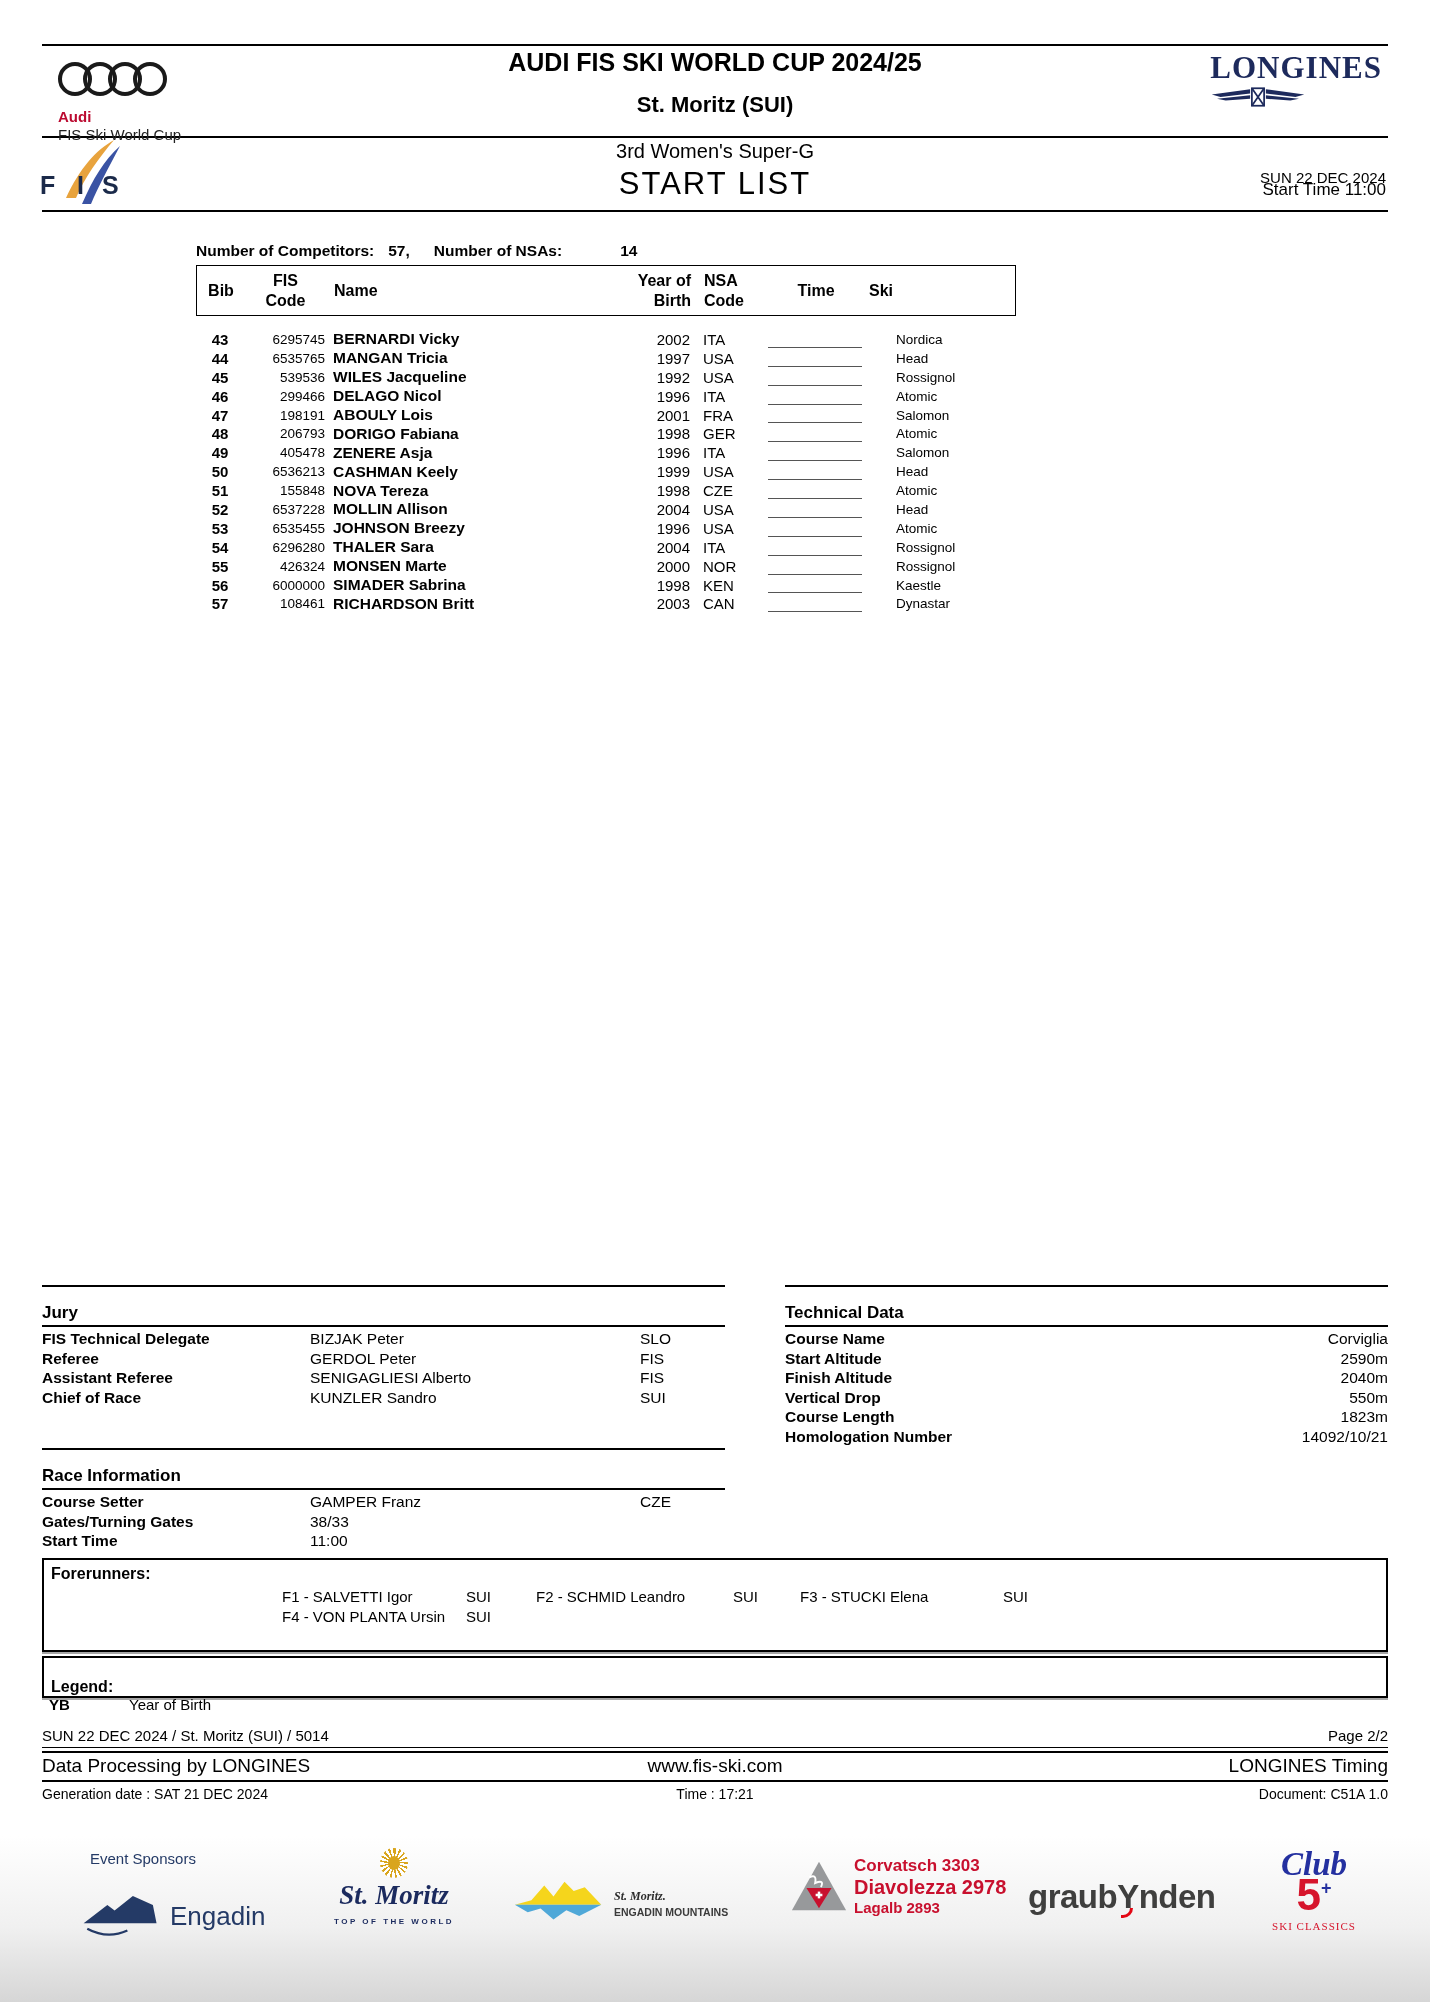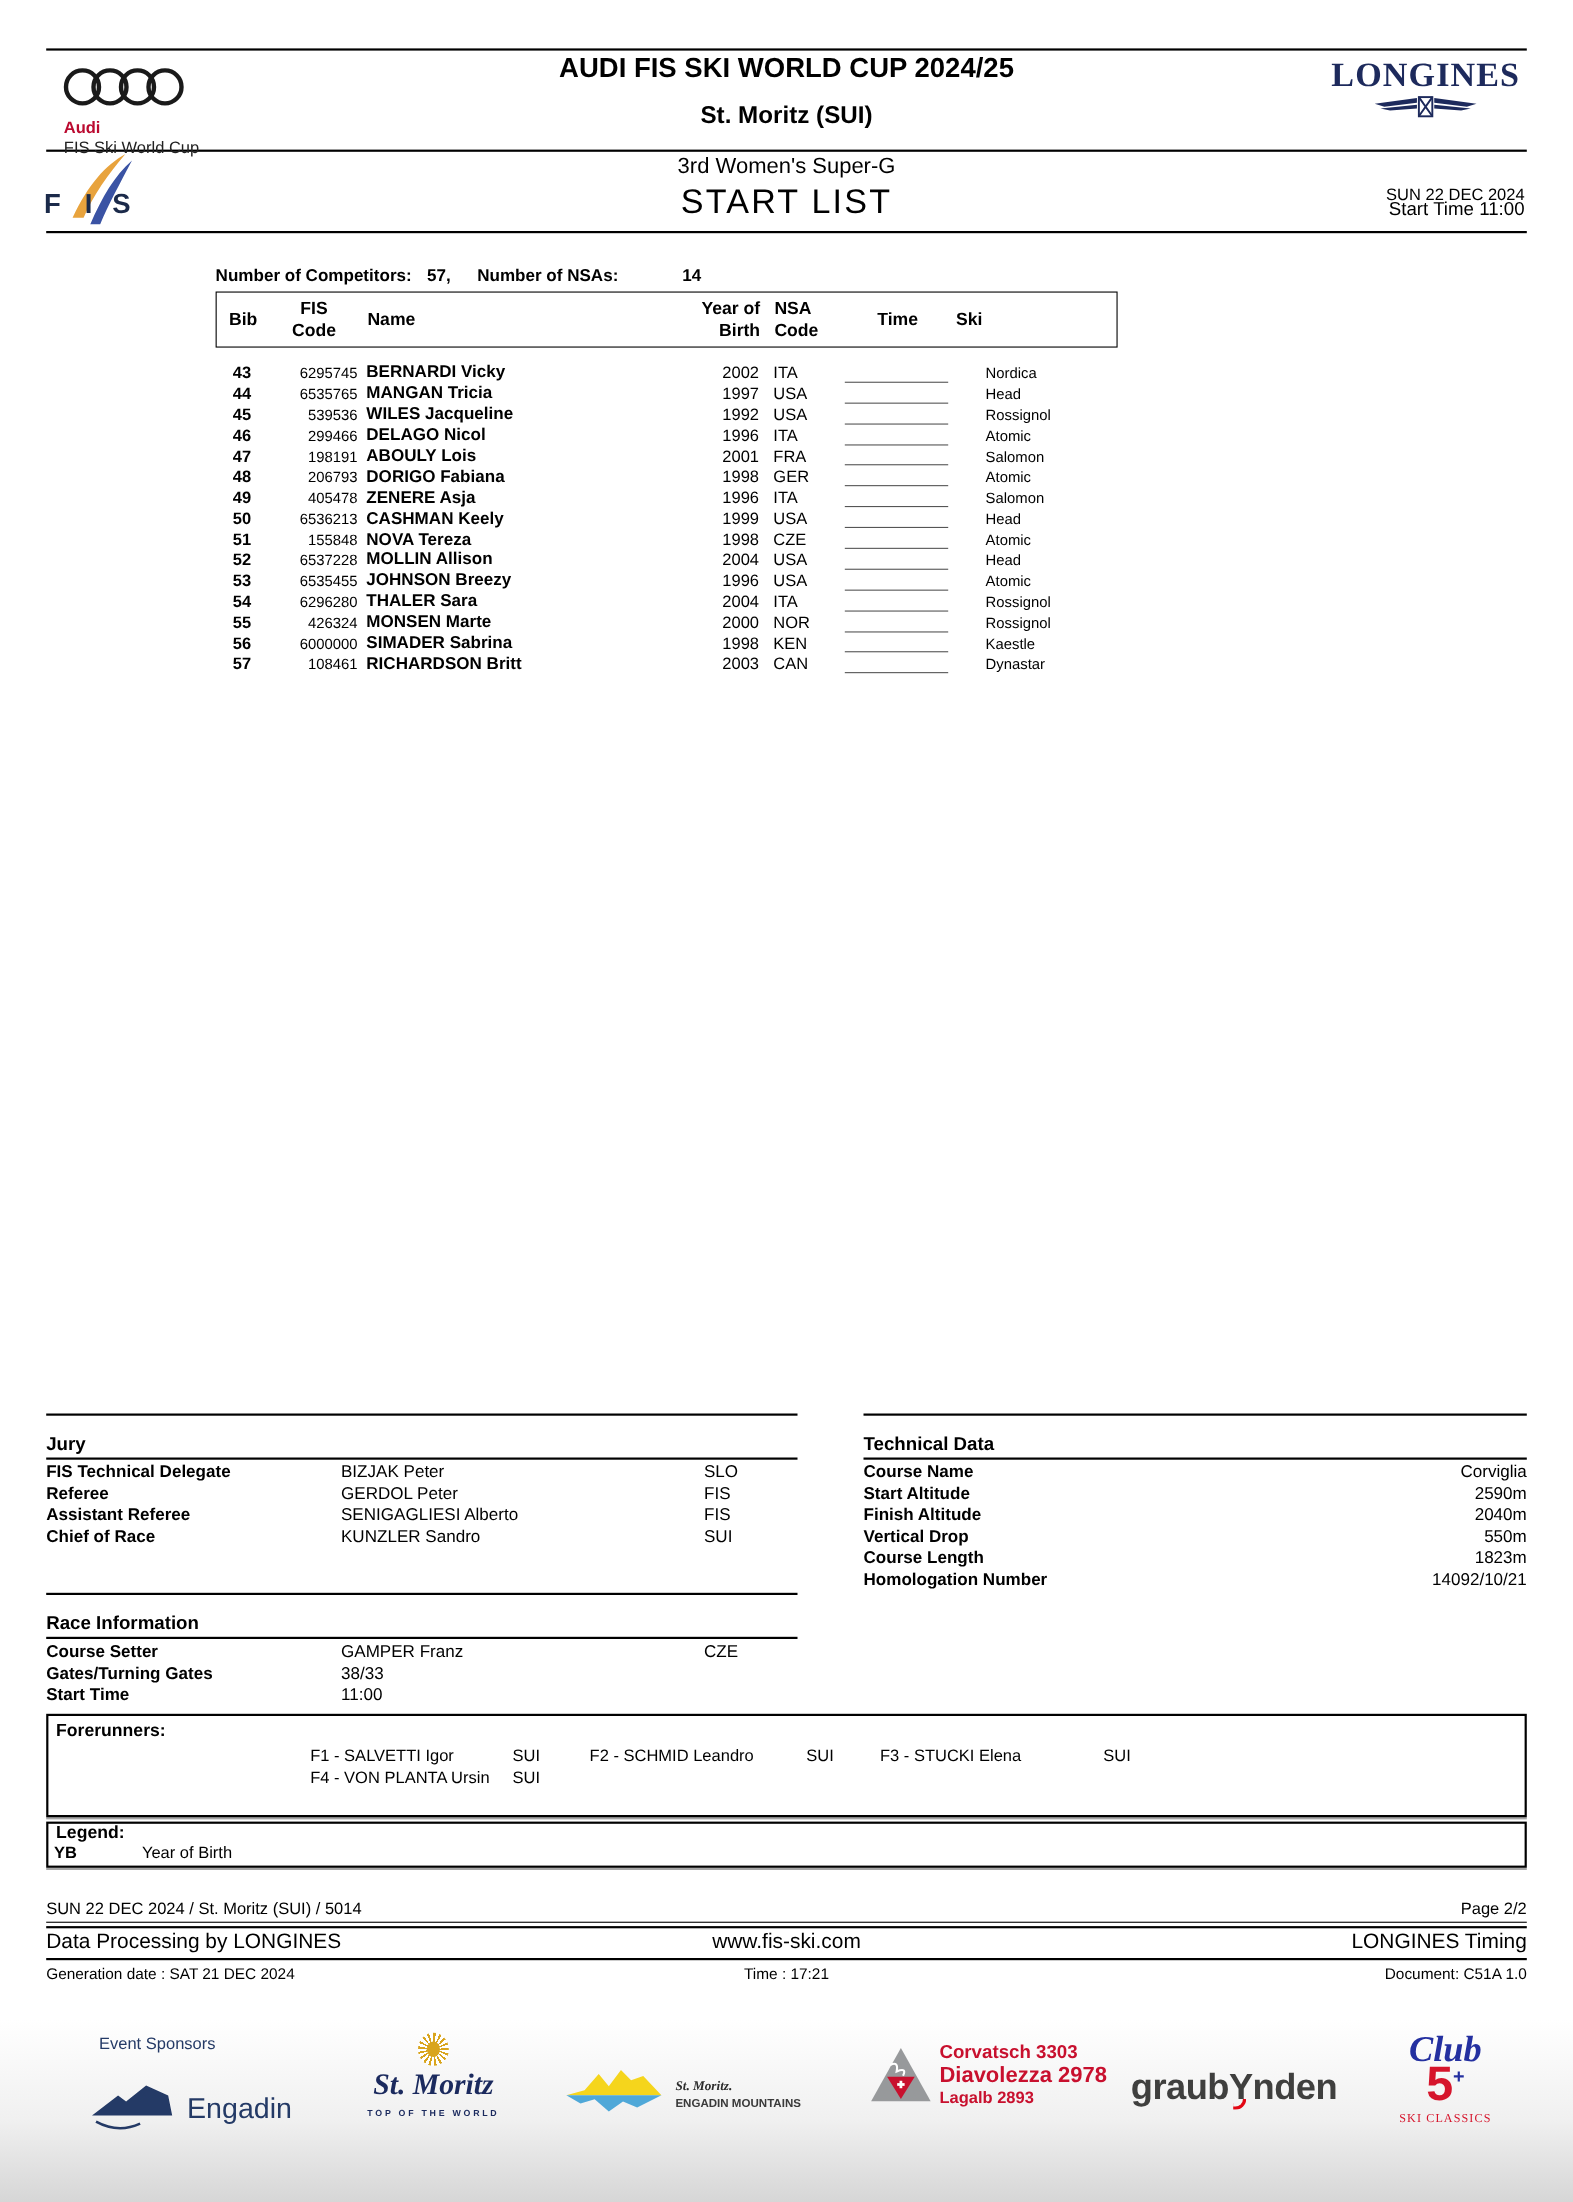--- a/index.html
+++ b/index.html
@@ -10,21 +10,21 @@
   
   .audi-block { position:absolute; left:58px; top:56px; }
   .rings { display:flex; height:46px; align-items:center; }
   .ring { width:34px; height:34px; border:4px solid #1a1a1a; border-radius:50%; margin-right:-9px; }
   .audi-word { color:#bb0a30; font-weight:bold; font-size:15px; margin-top:6px; }
   .audi-sub { font-size:15px; color:#222; margin-top:1px; }
 
   .title-main { position:absolute; left:0; right:0; top:48px; text-align:center; font-size:25px; font-weight:bold; }
   .title-loc  { position:absolute; left:0; right:0; top:92px; text-align:center; font-size:22px; font-weight:bold; }
 
-  .longines { position:absolute; right:48px; top:50px; text-align:center; color:#1d2a5c;margin-left:44px; }
+  .longines { position:absolute; right:48px; top:50px; color:#1d2a5c;margin-left:44px; }
   .longines-word { font-family:"Liberation Serif", serif; font-weight:bold; font-size:31px; letter-spacing:1px; }
 
   .fis-logo { position:absolute; left:40px; top:138px; }
 
   .race-title { position:absolute; left:0; right:0; top:140px; text-align:center; font-size:20px; }
   .date-line  { position:absolute; right:44px; top:150px; font-size:15px;margin-top:19px; }
   .start-list-title { position:absolute; left:0; right:0; top:166px; text-align:center; font-size:31px; letter-spacing:2px; }
   .start-time-line  { position:absolute; right:44px; top:180px; font-size:17px; }
 
   
@@ -443,21 +443,21 @@
       <span>F2 - SCHMID Leandro</span>
       <span>SUI</span>
       <span>F3 - STUCKI Elena</span>
       <span>SUI</span>
       <span>F4 - VON PLANTA Ursin</span>
       <span>SUI</span>
     </div>
   </div>
 
   <div class="box legend">
-    <div class="box-title" style="padding-top:0">Legend:</div>
+    <div class="box-title" style="padding-top:20px">Legend:</div>
     <div class="legend-row">
       <span class="code">YB</span>
       <span>Year of Birth</span>
     </div>
   </div>
 
   <div class="footer">
     <div class="f1">
       <span>SUN 22 DEC 2024 / St. Moritz (SUI) / 5014</span>
       <span>Page 2/2</span>

